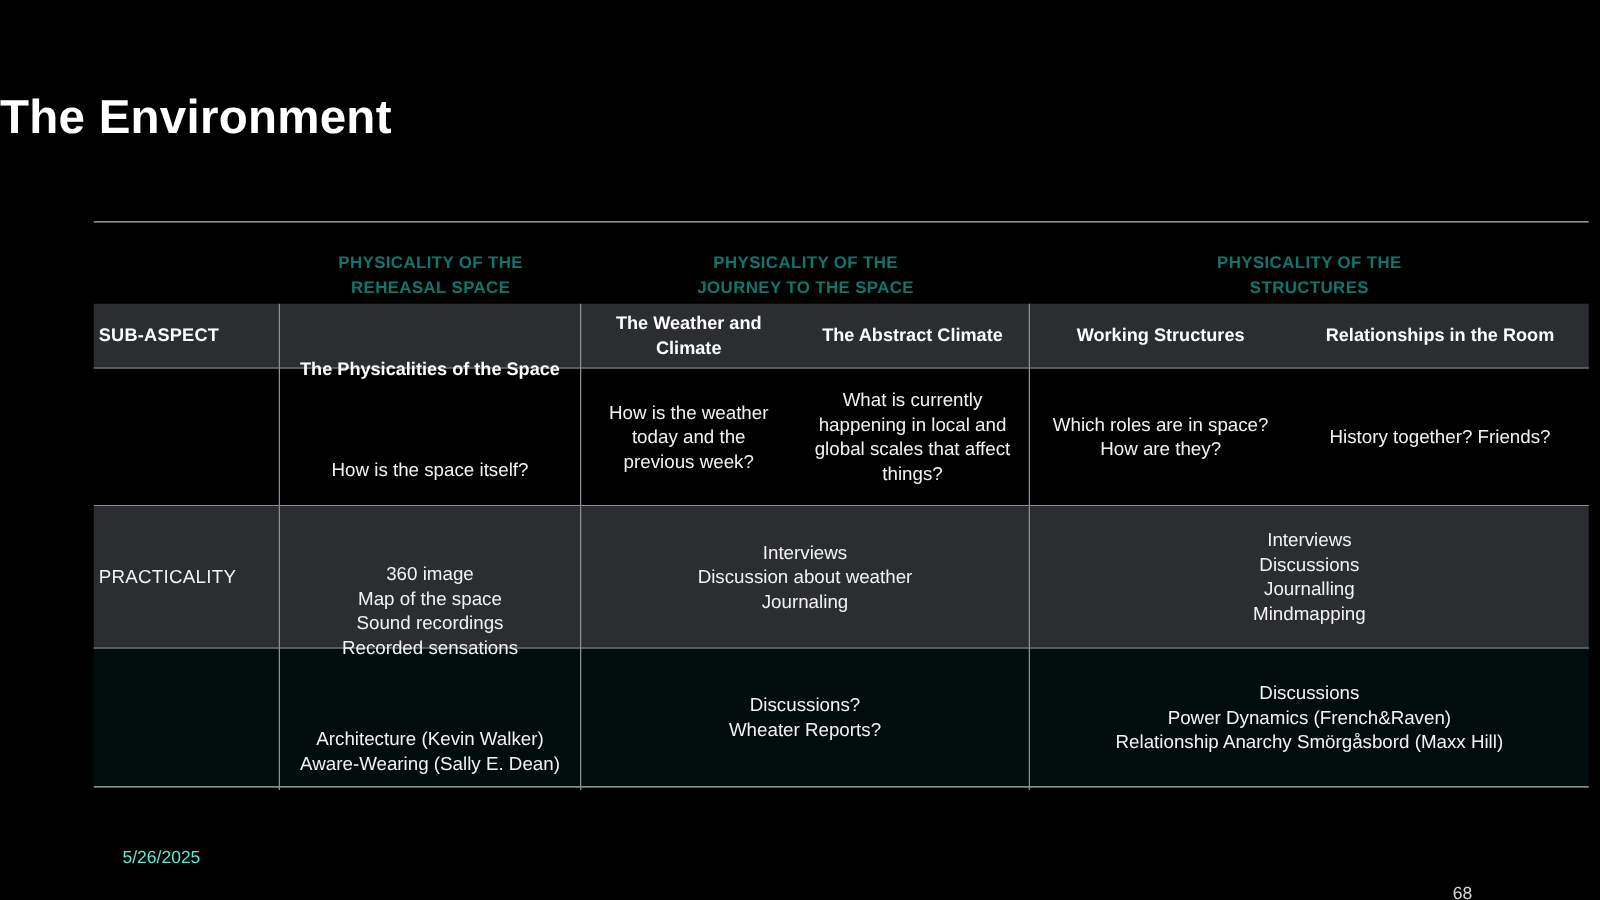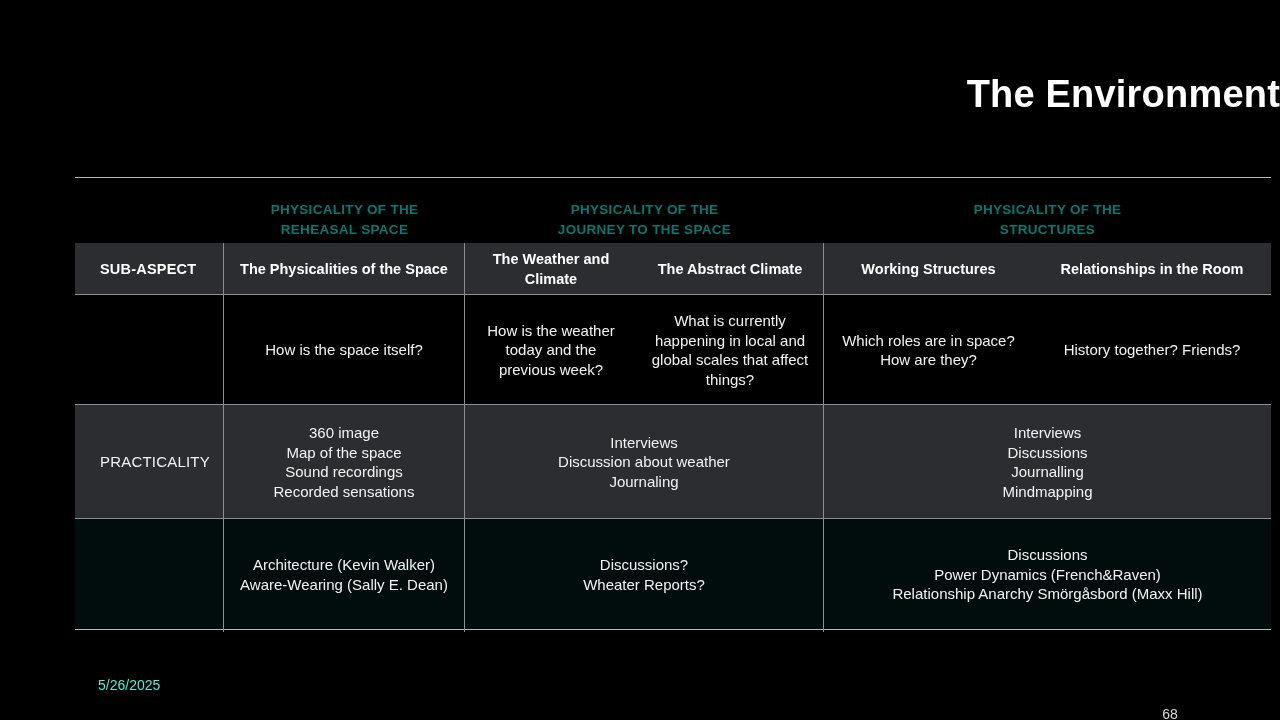--- a/index.html
+++ b/index.html
@@ -15,21 +15,21 @@
     color: #ffffff;
     position: relative;
   }
 
   
   .slide-title {
     position: absolute;
     left: 0;
     top: 74px;
     width: 1280px;
-    text-align: right;
+    text-align: left;
     font-size: 38px;
     font-weight: bold;
     letter-spacing: 0.2px;
     color: #ffffff;
     line-height: 1.1;
   }
 
   
   .table-area {
     position: absolute;
@@ -131,40 +131,40 @@
     line-height: 19px;
     z-index: 2;
   }
 
   .cell-rowlabel {
     justify-content: flex-start;
     text-align: left;
     font-weight: bold;
     font-size: 14px;
     letter-spacing: 0.2px;
-    padding-left: 25px;
+    padding-left: 4px;
   }
 
   .cell-colhead {
     font-weight: bold;
     font-size: 14.5px;
     line-height: 20px;
     color: #ffffff;
   }
 
   .cell-body {
     font-size: 15px;
     font-weight: normal;
     color: #f2f2f2;
     line-height: 19.5px;
   }
 
   
   .c-label { left: 0px;   width: 148px; }
-  .c-a     { left: 149px; width: 240px; }
+  .c-a     { left: 149px; width: 240px; margin-top: 27px; }
   .c-b     { left: 390px; width: 172px; text-align: center; }
   .c-c     { left: 562px; width: 186px; }
   .c-bc    { left: 390px; width: 358px; }
   .c-d     { left: 749px; width: 209px; }
   .c-e     { left: 958px; width: 238px; }
   .c-de    { left: 749px; width: 447px; }
 
   .h-row   { top: 0px;   height: 52px; }
   .d-row   { top: 52px;  height: 110px; }
   .p-row   { top: 162px; height: 114px; }

